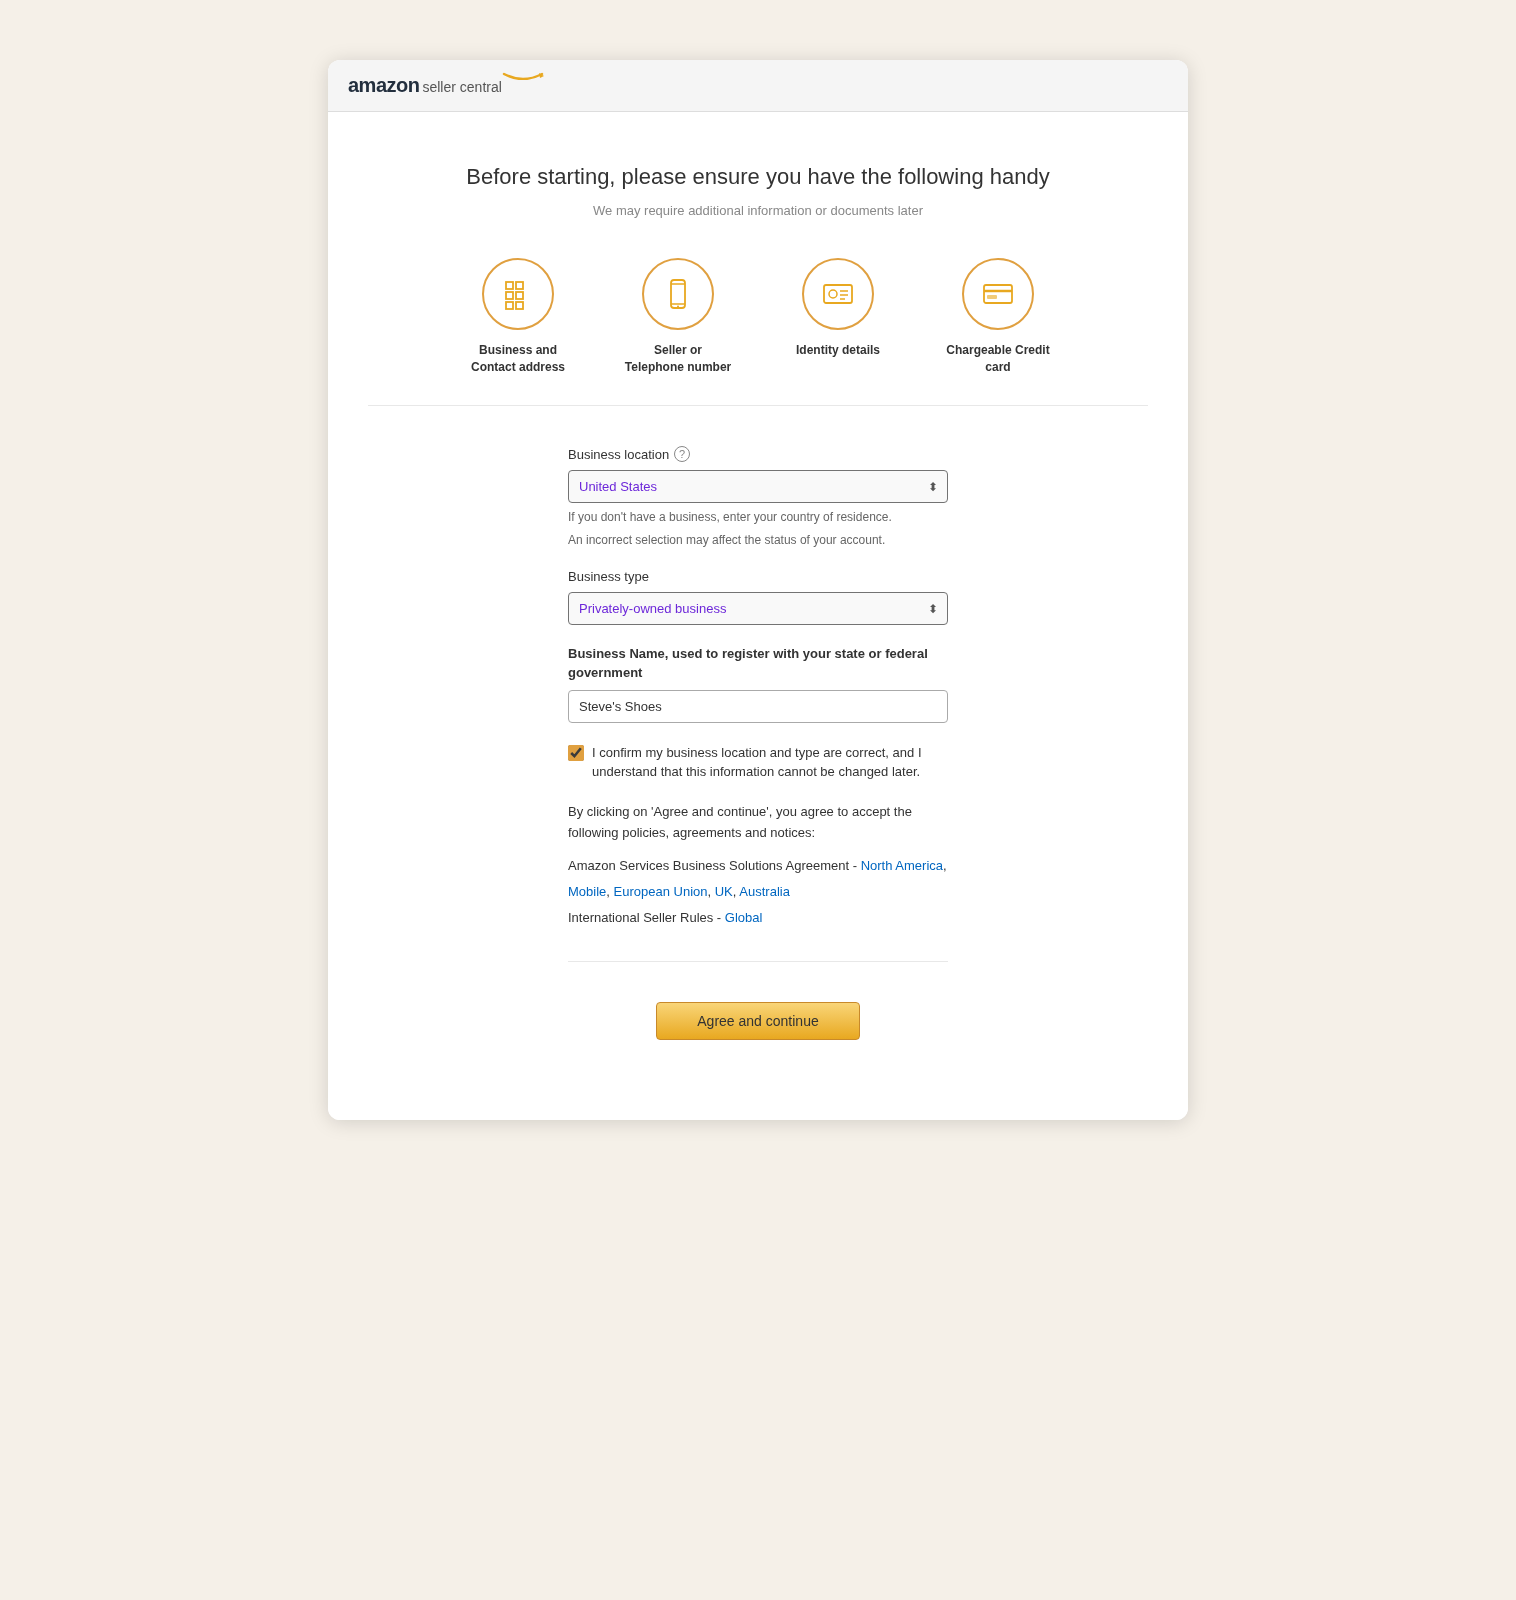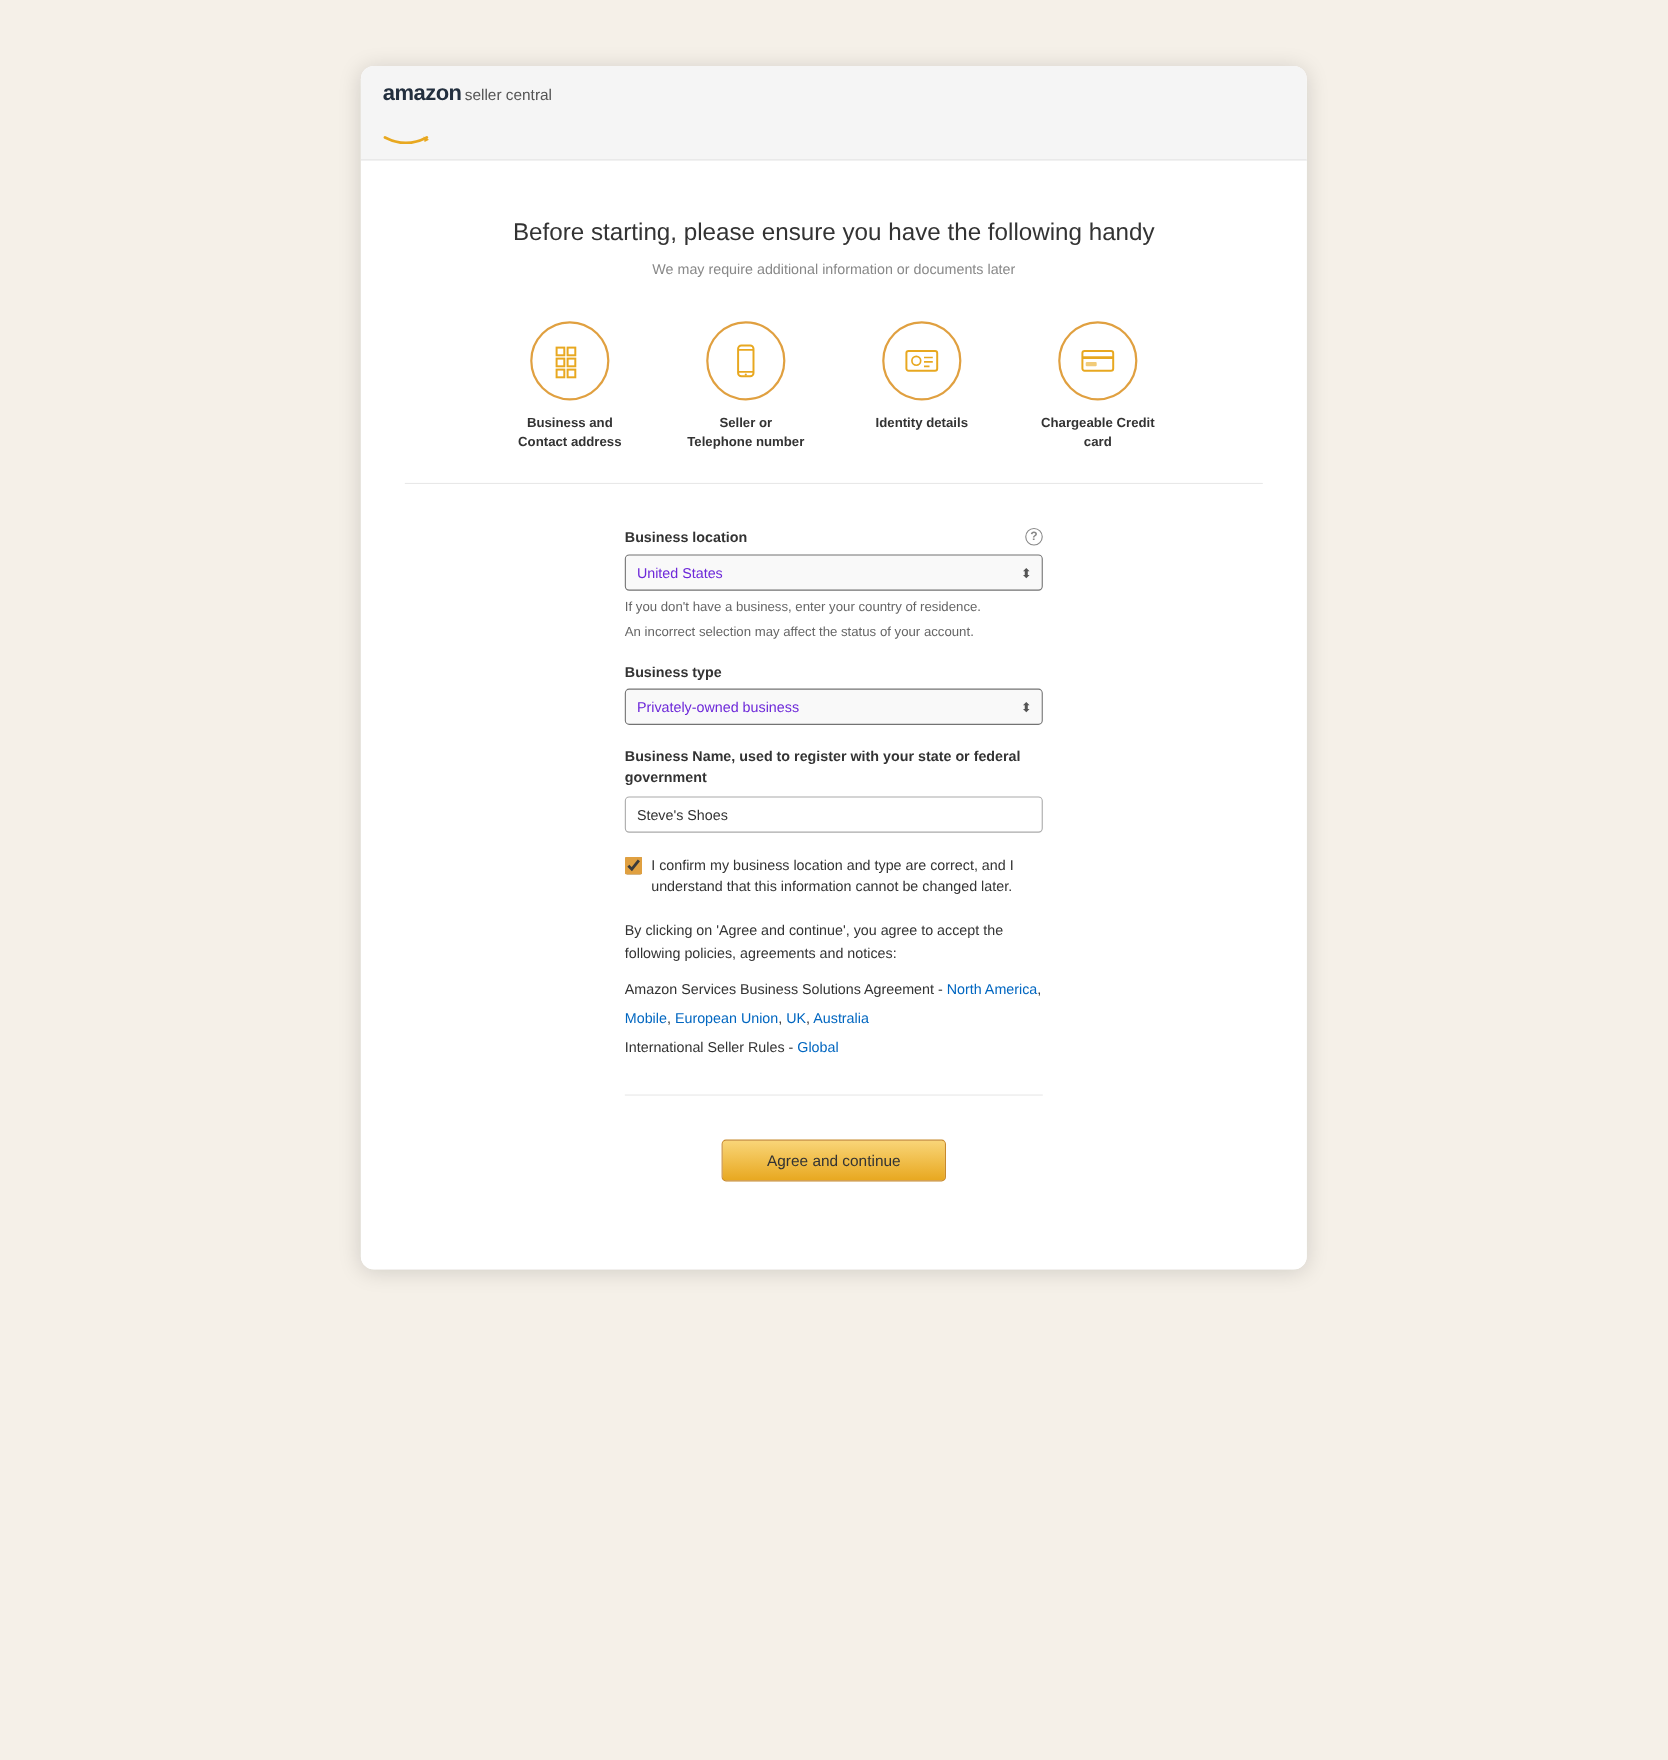--- a/index.html
+++ b/index.html
@@ -107,27 +107,26 @@
     }
     .form-section {
       max-width: 380px;
       margin: 0 auto;
     }
     .field-group {
       margin-bottom: 20px;
     }
     .field-label {
       font-size: 13px;
-      font-weight: bold;
+      font-weight: normal;
       color: #333;
       margin-bottom: 8px;
       display: flex;
       align-items: center;
       gap: 5px;
-      justify-content: space-between;
     }
     .field-label-long {
       font-size: 13px;
       font-weight: bold;
       color: #333;
       margin-bottom: 8px;
       line-height: 1.4;
     }
     .help-icon {
       width: 16px;
@@ -230,23 +229,22 @@
       border: 1px solid #c8892a;
       border-radius: 4px;
       padding: 10px 40px;
       font-size: 14px;
       color: #333;
       cursor: pointer;
       min-width: 200px;
     }
     .amazon-logo-wrap {
       display: flex;
-      flex-direction: column;
+      flex-direction: row;
       align-items: flex-start;
-      gap: 28px;
     }
   </style>
 </head>
 <body>
 
 <div class="window">
 
   <div class="header">
     <div class="amazon-logo-wrap">
       <div class="logo">

